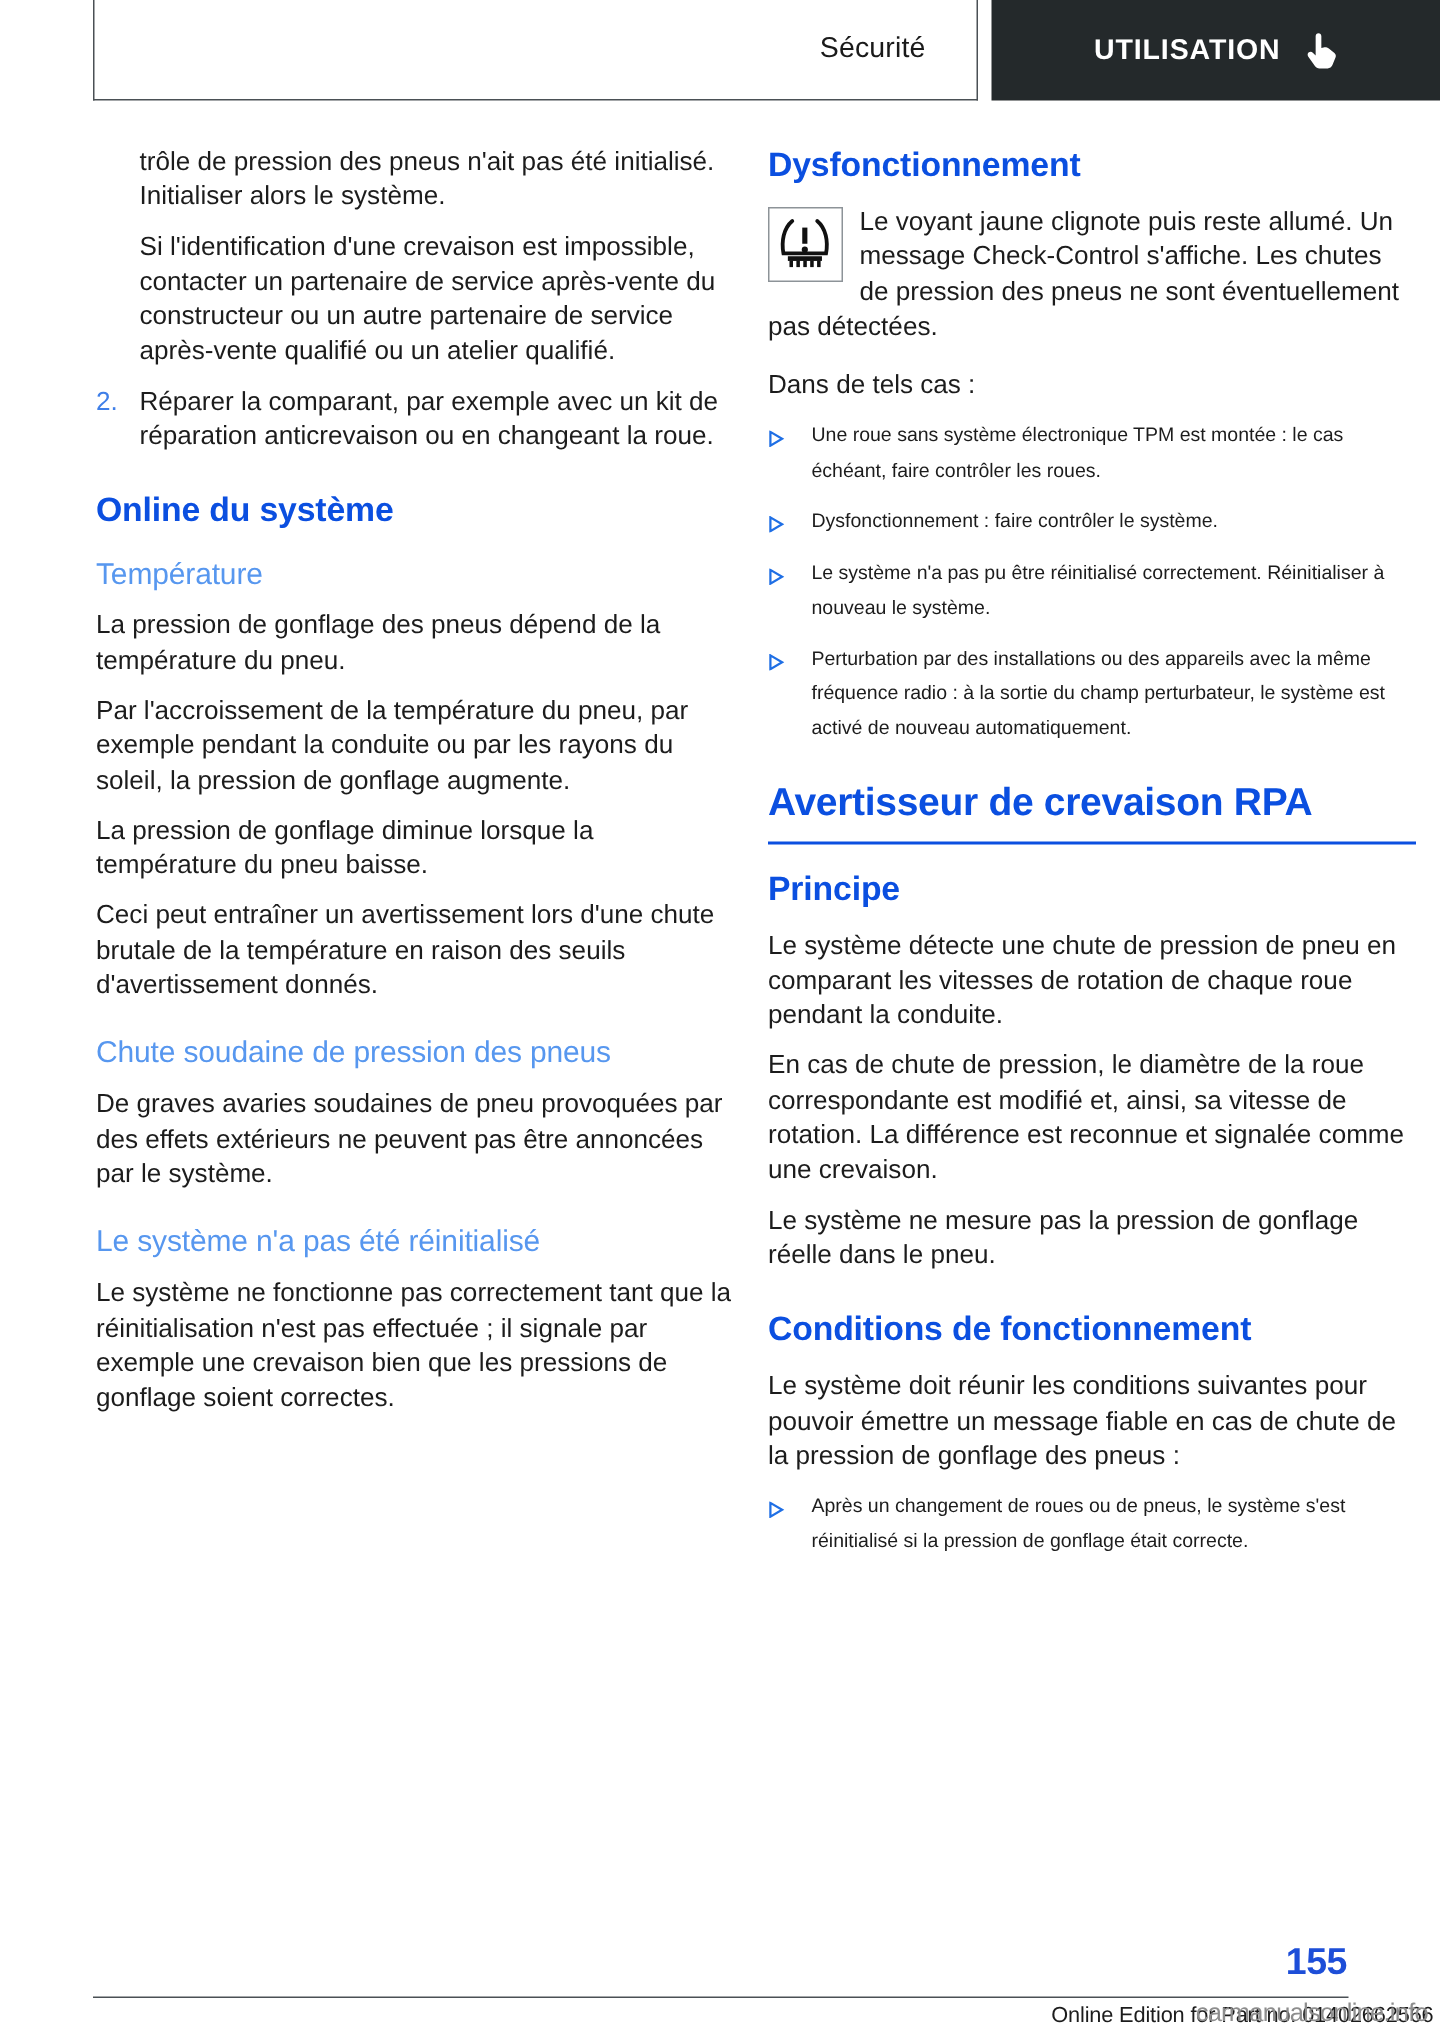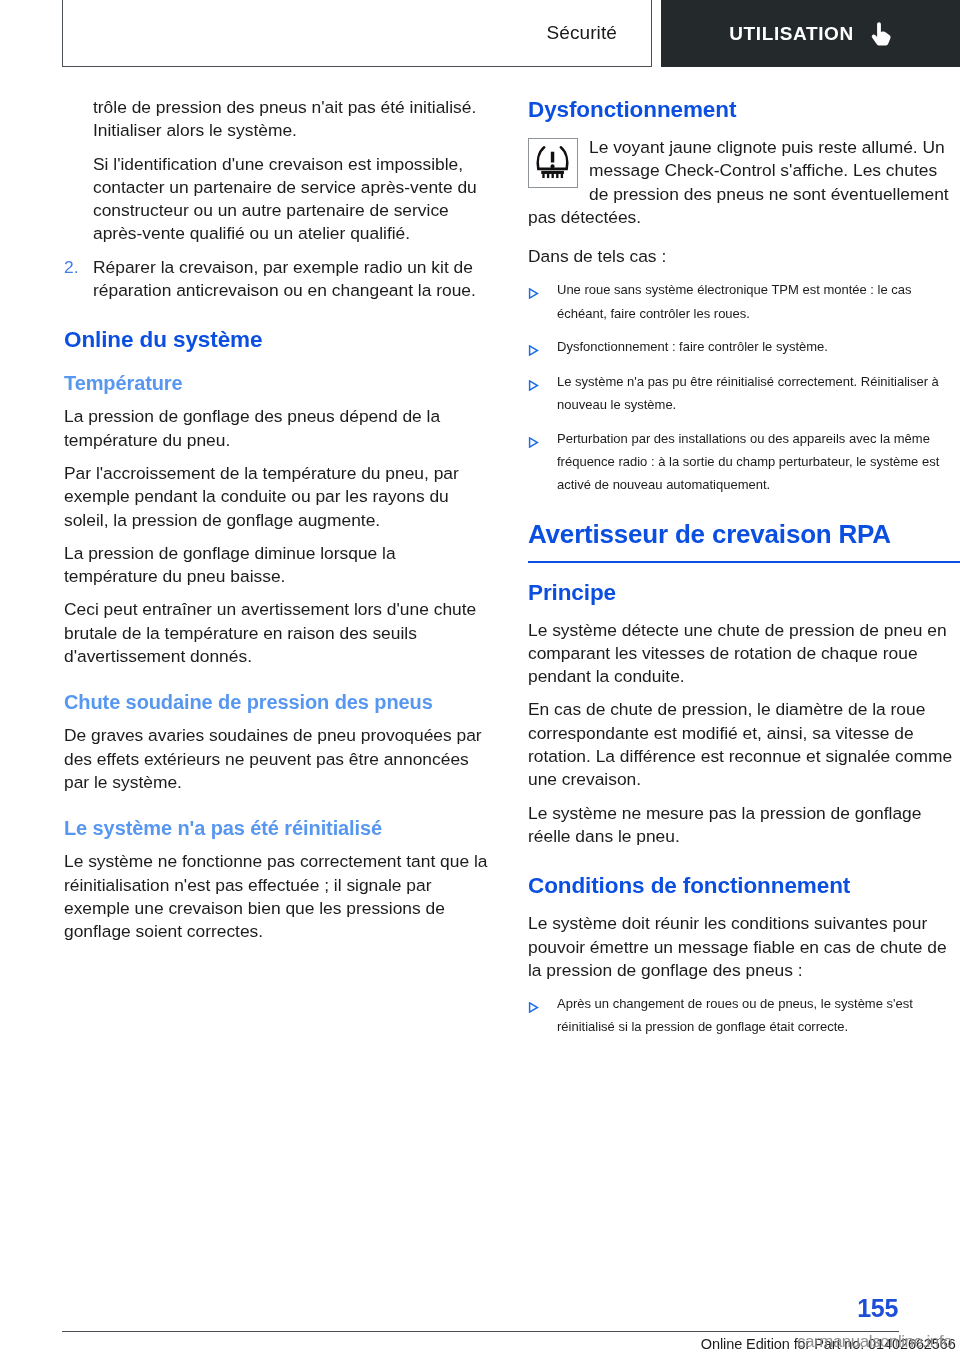--- a/index.html
+++ b/index.html
@@ -75,21 +75,21 @@
     left: 0;
     width: 960px;
     display: flex;
   }
 
   .col {
     width: 430px;
     display: block;
   }
   .col-left  { margin-left: 64px; margin-right: 18px; }
-  .col-right { margin-left: 16px; width: 432px; }
+  .col-right { margin-left: 0px; width: 432px; }
 
   
   p.body {
     font-size: 17.4px;
     line-height: 23.3px;
     color: #1c1c1c;
     margin-bottom: 10px;
     text-align: left;
   }
 
@@ -115,21 +115,21 @@
     font-weight: bold;
     color: #0b4fe0;
     line-height: 27px;
     margin-top: 24px;
     margin-bottom: 13px;
     letter-spacing: -0.1px;
   }
 
   h3.heading3 {
     font-size: 20px;
-    font-weight: bold;
+    font-weight: normal;
     color: #5797ef;
     line-height: 25px;
     margin-top: 22px;
     margin-bottom: 9px;
     letter-spacing: -0.1px;
   }
 
   h3.heading3.tight { margin-top: 18px; }
 
   
@@ -257,21 +257,21 @@
   <div class="columns">
 
     <div class="col col-left">
 
       <p class="body indented">trôle de pression des pneus n'ait pas été initialisé. Initialiser alors le système.</p>
 
       <p class="body indented">Si l'identification d'une crevaison est impossible, contacter un partenaire de service après-vente du constructeur ou un autre partenaire de service après-vente qualifié ou un atelier qualifié.</p>
 
       <div class="numlist-item">
         <span class="numlist-num">2.</span>
-        <span class="numlist-text">Réparer la crevaison, par exemple radio un kit de réparation anticrevaison ou en changeant la roue.</span>
+        <span class="numlist-text">Réparer la comparant, par exemple avec un kit de réparation anticrevaison ou en changeant la roue.</span>
       </div>
 
 
       <h2 class="heading2">Online du système</h2>
 
       <h3 class="heading3 tight">Température</h3>
 
       <p class="body">La pression de gonflage des pneus dépend de la température du pneu.</p>
 
       <p class="body">Par l'accroissement de la température du pneu, par exemple pendant la conduite ou par les rayons du soleil, la pression de gonflage augmente.</p>

